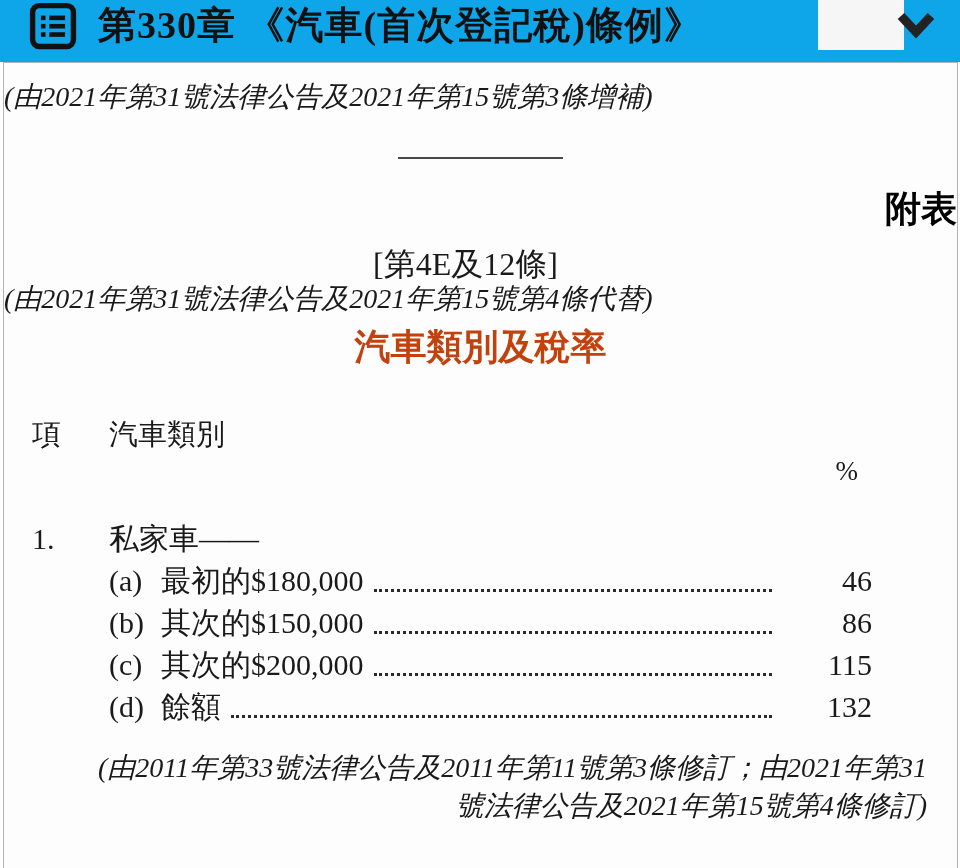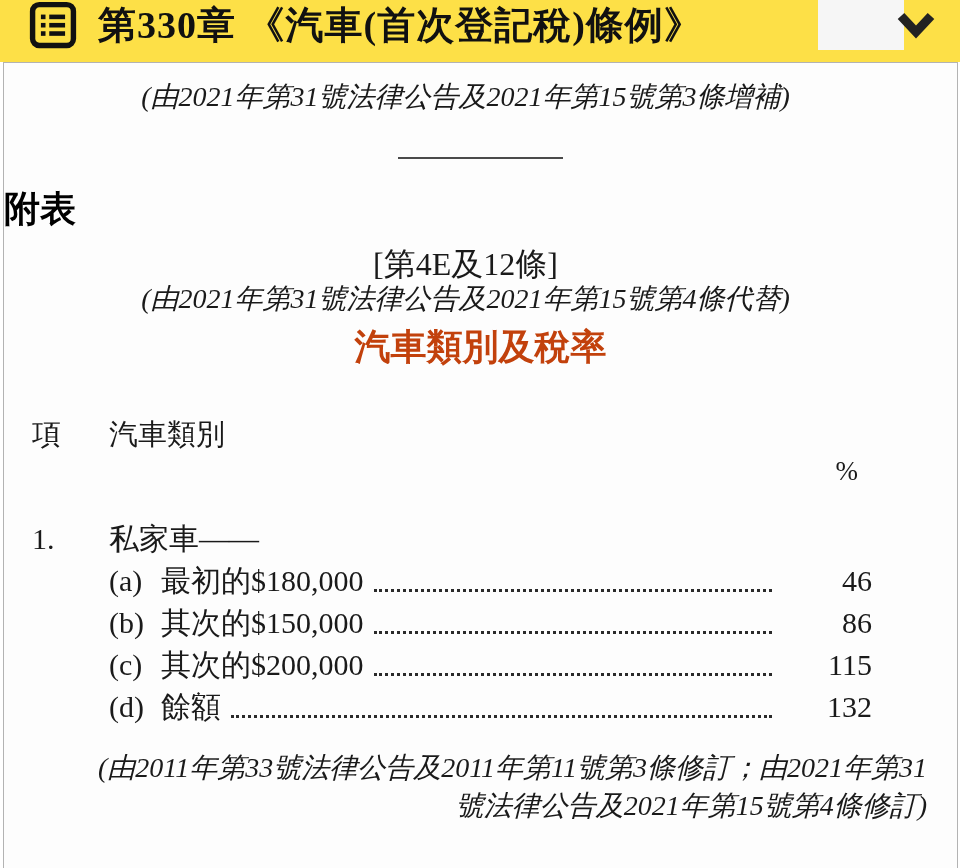--- a/index.html
+++ b/index.html
@@ -7,24 +7,24 @@
     width: 960px; height: 868px;
     background: #ffffff;
     font-family: "Liberation Serif", "DejaVu Serif", serif;
     color: #1a1a1a;
     overflow: hidden;
   }
   
   .header {
     position: relative;
     height: 62px;
-    background: #fde047;
-    display: flex;
-    align-items: flex-start;
-    padding: 0 28px;
+    background: #0ea5e9;
+    display: flex;
+    align-items: flex-end;
+    padding: 11px 28px;
   }
   .toc-icon-box {
     width: 50px; height: 50px;
     flex: 0 0 auto;
     display: flex; align-items: center; justify-content: center;
   }
   .header-title {
     font-family: "Liberation Serif", "DejaVu Serif", serif;
     font-weight: 700;
     font-size: 38px;
@@ -53,34 +53,34 @@
     height: 806px;
     margin: 0 2px 0 3px;
     background: #fdfdfd;
     border: 1px solid #b3b3b3;
     border-bottom: none;
     padding: 0 0 0 0;
   }
   .annotation {
     font-style: italic;
     font-size: 28px;
-    text-align: center;
+    text-align: left;
     padding-right: 30px;
     line-height: 36px;
   }
   .annotation-top { padding-top: 16px; }
   .divider {
     width: 165px;
     height: 2px;
     background: #4a4a4a;
     margin: 42px auto 0 auto;
   }
   .schedule-title {
     margin-top: 26px;
-    text-align: left;
+    text-align: right;
     font-weight: 700;
     font-size: 36px;
     line-height: 48px;
     color: #000;
   }
   .section-ref {
     margin-top: 14px;
     text-align: center;
     padding-right: 30px;
     font-size: 32px;

